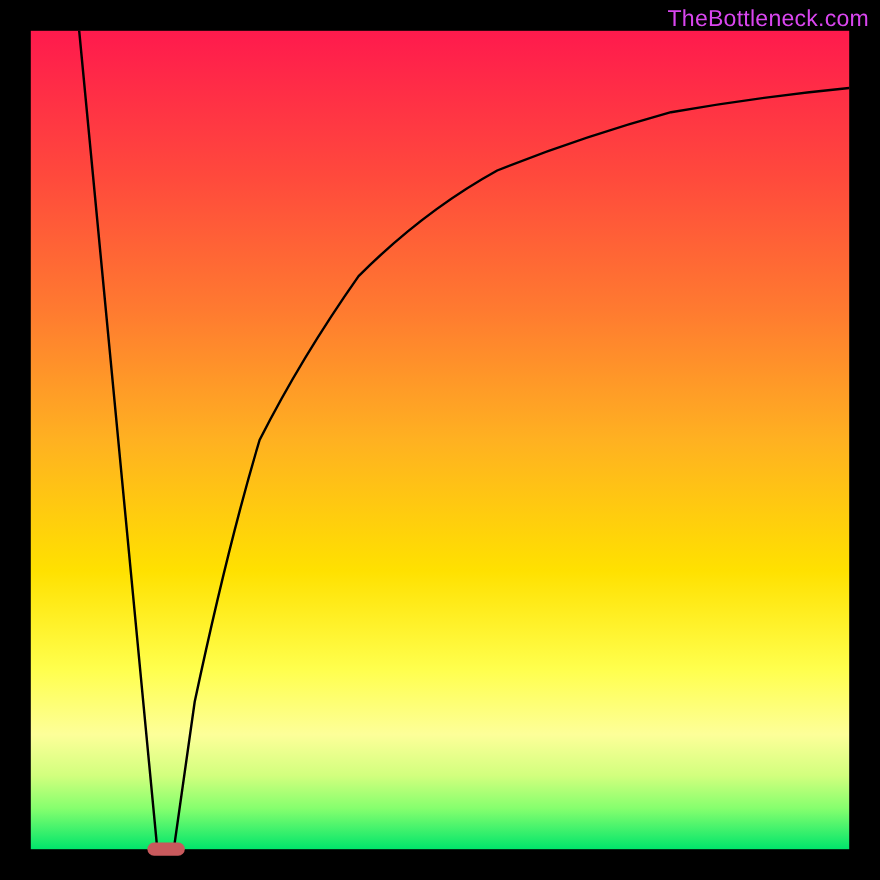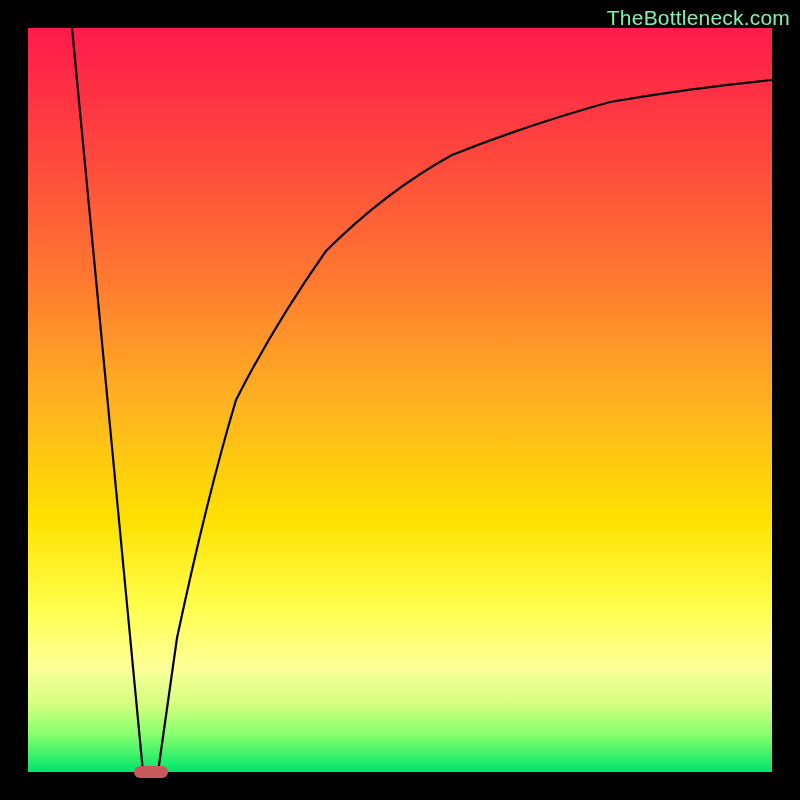--- a/index.html
+++ b/index.html
@@ -50,21 +50,21 @@
     height: 12px;
     border-radius: 6px;
     background: #c8595c;
     bottom: -6px;
     transform: translateX(-50%);
   }
   .attribution {
     position: absolute;
     top: 6px;
     right: 10px;
-    color: #86efac;
+    color: #d946ef;
     font-size: 21px;
     font-weight: 500;
     letter-spacing: 0.2px;
     user-select: none;
   }
 </style>
 </head>
 <body>
 
 <div class="chart-wrap">

